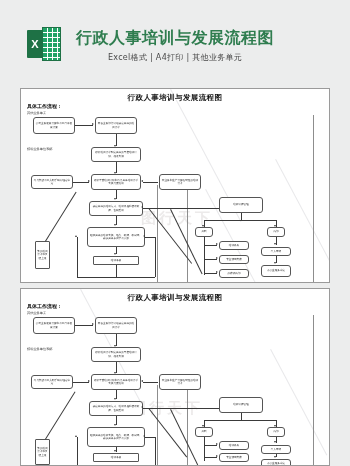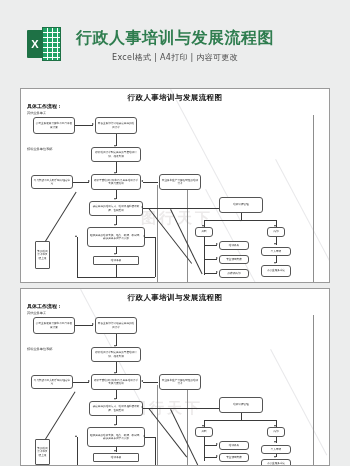--- a/index.html
+++ b/index.html
@@ -126,21 +126,21 @@
   <div class="header">
     <div class="xls-icon">
       <div class="right"></div>
       <div class="grid"></div>
       <div class="gridv"></div>
       <div class="left">
         <span>X</span>
       </div>
     </div>
     <div class="title">行政人事培训与发展流程图</div>
-    <div class="subtitle">Excel格式 | A4打印 | 内容可更改</div>
+    <div class="subtitle">Excel格式 | A4打印 | 其他业务单元</div>
   </div>
 
   <div class="panel" id="panel-1">
     <div class="wm">
       <i style="left:150px;top:0px;transform:rotate(62deg);"></i>
       <i style="left:255px;top:70px;transform:rotate(62deg);width:120px;"></i>
       <i style="left:185px;top:100px;transform:rotate(62deg);width:110px;"></i>
       <b style="left:120px;top:120px;">图行天下</b>
     </div>
 

